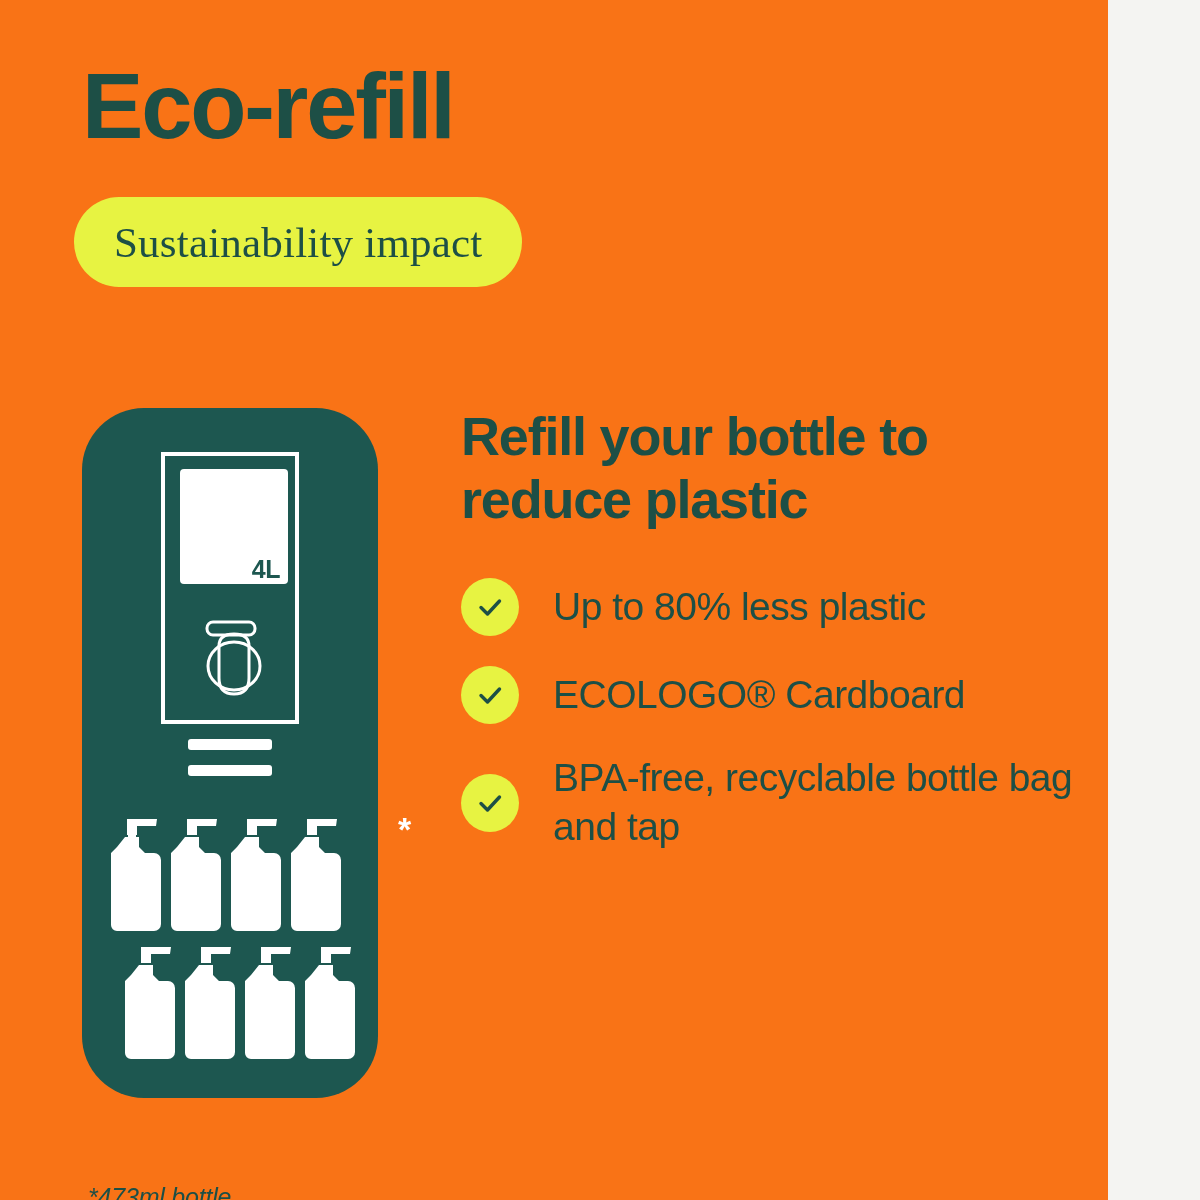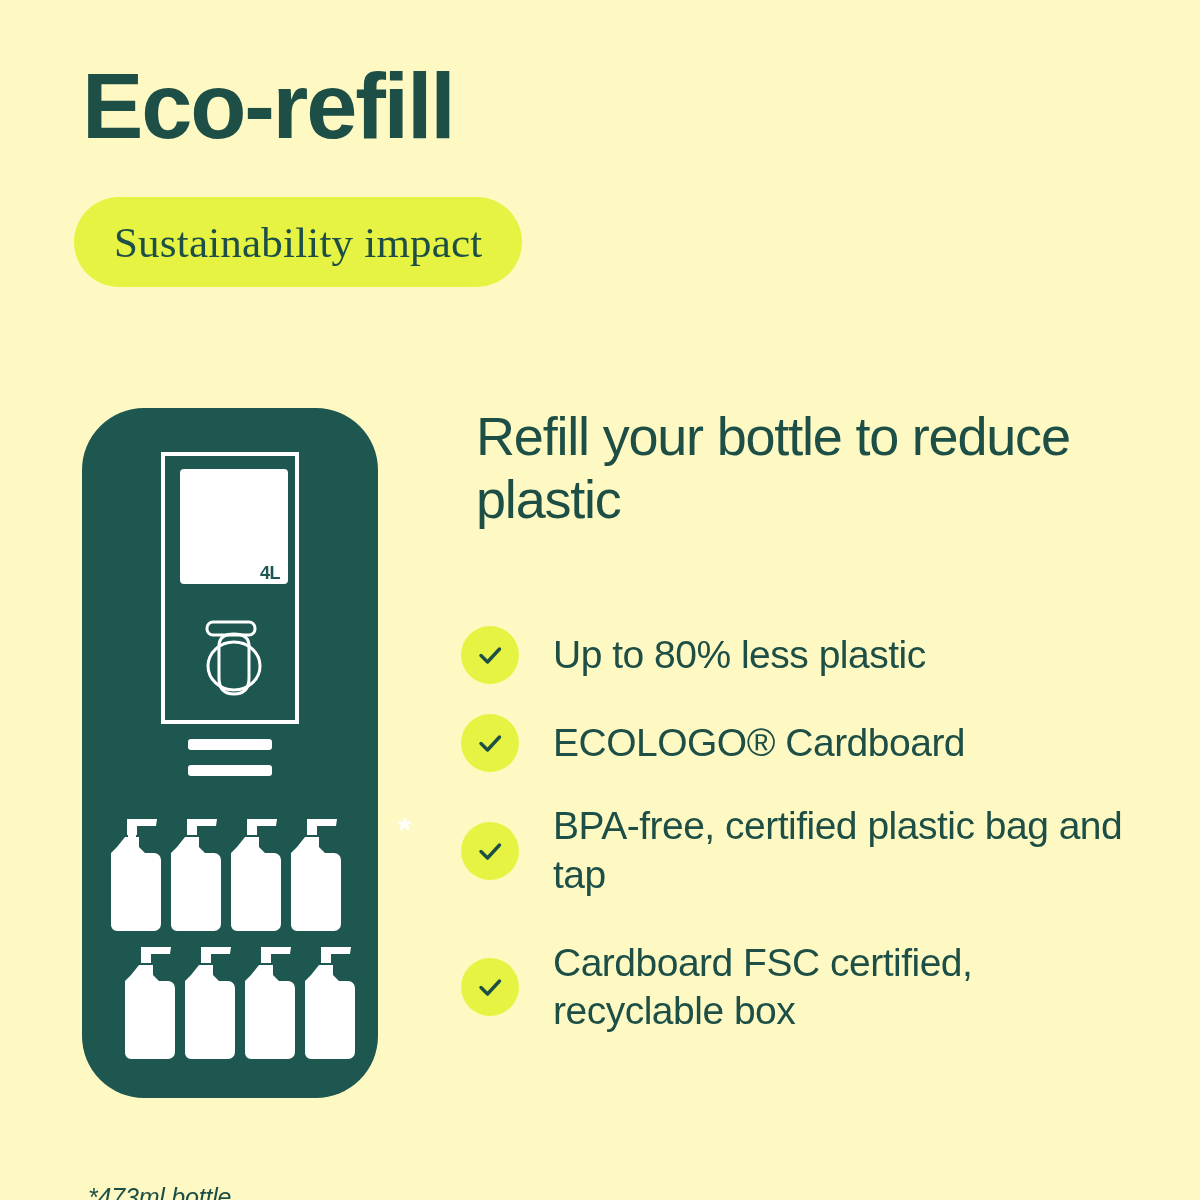--- a/index.html
+++ b/index.html
@@ -2,21 +2,21 @@
 <html><head>
 <meta charset="utf-8">
 <style>
   * { margin:0; padding:0; box-sizing:border-box; }
   html, body {
     width:1200px; height:1200px;
     background:#f4f4f2;
     font-family:"Liberation Sans", sans-serif;
     overflow:hidden;
   }
-  .page { position:relative; width:1200px; height:1200px; background:#fef9c3; }
+  .page { position:relative; width:1108px; height:1200px; background:#f97316; }
 
   
   .title {
     position:absolute; left:82px; top:58px;
     font-size:92px; font-weight:700; letter-spacing:-2.2px;
     color:#1d4f46; line-height:1.05;
     font-family:"Liberation Sans", sans-serif;
   }
   .pill {
     position:absolute; left:74px; top:197px;
@@ -40,21 +40,21 @@
     width:138px; height:272px;
     border:4px solid #ffffff;
   }
   .bag {
     position:absolute; left:15px; top:13px;
     width:108px; height:115px;
     background:#ffffff; border-radius:4px;
   }
   .bag-label {
     position:absolute; right:8px; bottom:2px;
-    font-size:18px; font-weight:700; color:#1d5750;
+    font-size:25px; font-weight:700; color:#1d5750;
     letter-spacing:-0.5px; line-height:1;
   }
   .tap { position:absolute; left:28px; top:160px; width:82px; height:84px; }
   .equals { position:absolute; left:106px; top:331px; width:84px; }
   .equals i {
     display:block; width:100%; height:11px;
     background:#ffffff; border-radius:3px;
   }
   .equals i + i { margin-top:15px; }
 
@@ -71,26 +71,25 @@
   .footnote {
     position:absolute; left:88px; top:1140px;
     font-size:25px; font-style:italic; color:#1d4f46;
     letter-spacing:-0.2px;
     margin-top:43px;
   }
 
   
   .content { position:absolute; left:461px; top:405px; width:680px; }
   .headline {
-    font-size:54px; font-weight:400; color:#1d4f46;
+    font-size:54px; font-weight:700; color:#1d4f46;
     line-height:1.16; letter-spacing:-1.2px;
     max-width:600px;
-    margin-left:15px;
-  }
-  .features { margin-top:96px; }
+  }
+  .features { margin-top:48px; }
   .feature {
     display:flex; align-items:center; gap:34px;
     margin-bottom:30px;
   }
   .check-circle {
     flex:0 0 auto; width:58px; height:58px; border-radius:50%;
     background:#e7f342; display:flex; align-items:center; justify-content:center;
   }
   .feature-text {
     font-size:39px; color:#1d4f46; line-height:1.24;
@@ -211,28 +210,20 @@
         </span>
         <span class="feature-text">ECOLOGO® Cardboard</span>
       </div>
 
       <div class="feature two-line">
         <span class="check-circle">
           <svg width="32" height="32" viewBox="0 0 32 32">
             <path d="M7 16.5 L13.5 23 L25.5 10" fill="none" stroke="#1d4f46" stroke-width="3.4" stroke-linecap="round" stroke-linejoin="round"></path>
           </svg>
         </span>
-        <span class="feature-text">BPA-free, certified plastic bag and tap</span>
-      </div>
-
-      <div class="feature two-line">
-        <span class="check-circle">
-          <svg width="32" height="32" viewBox="0 0 32 32">
-            <path d="M7 16.5 L13.5 23 L25.5 10" fill="none" stroke="#1d4f46" stroke-width="3.4" stroke-linecap="round" stroke-linejoin="round"></path>
-          </svg>
-        </span>
-        <span class="feature-text">Cardboard FSC certified, recyclable box</span>
-      </div>
+        <span class="feature-text">BPA-free, recyclable bottle bag and tap</span>
+      </div>
+
 
     </div>
   </div>
 
 </div>
 
 </body></html>

